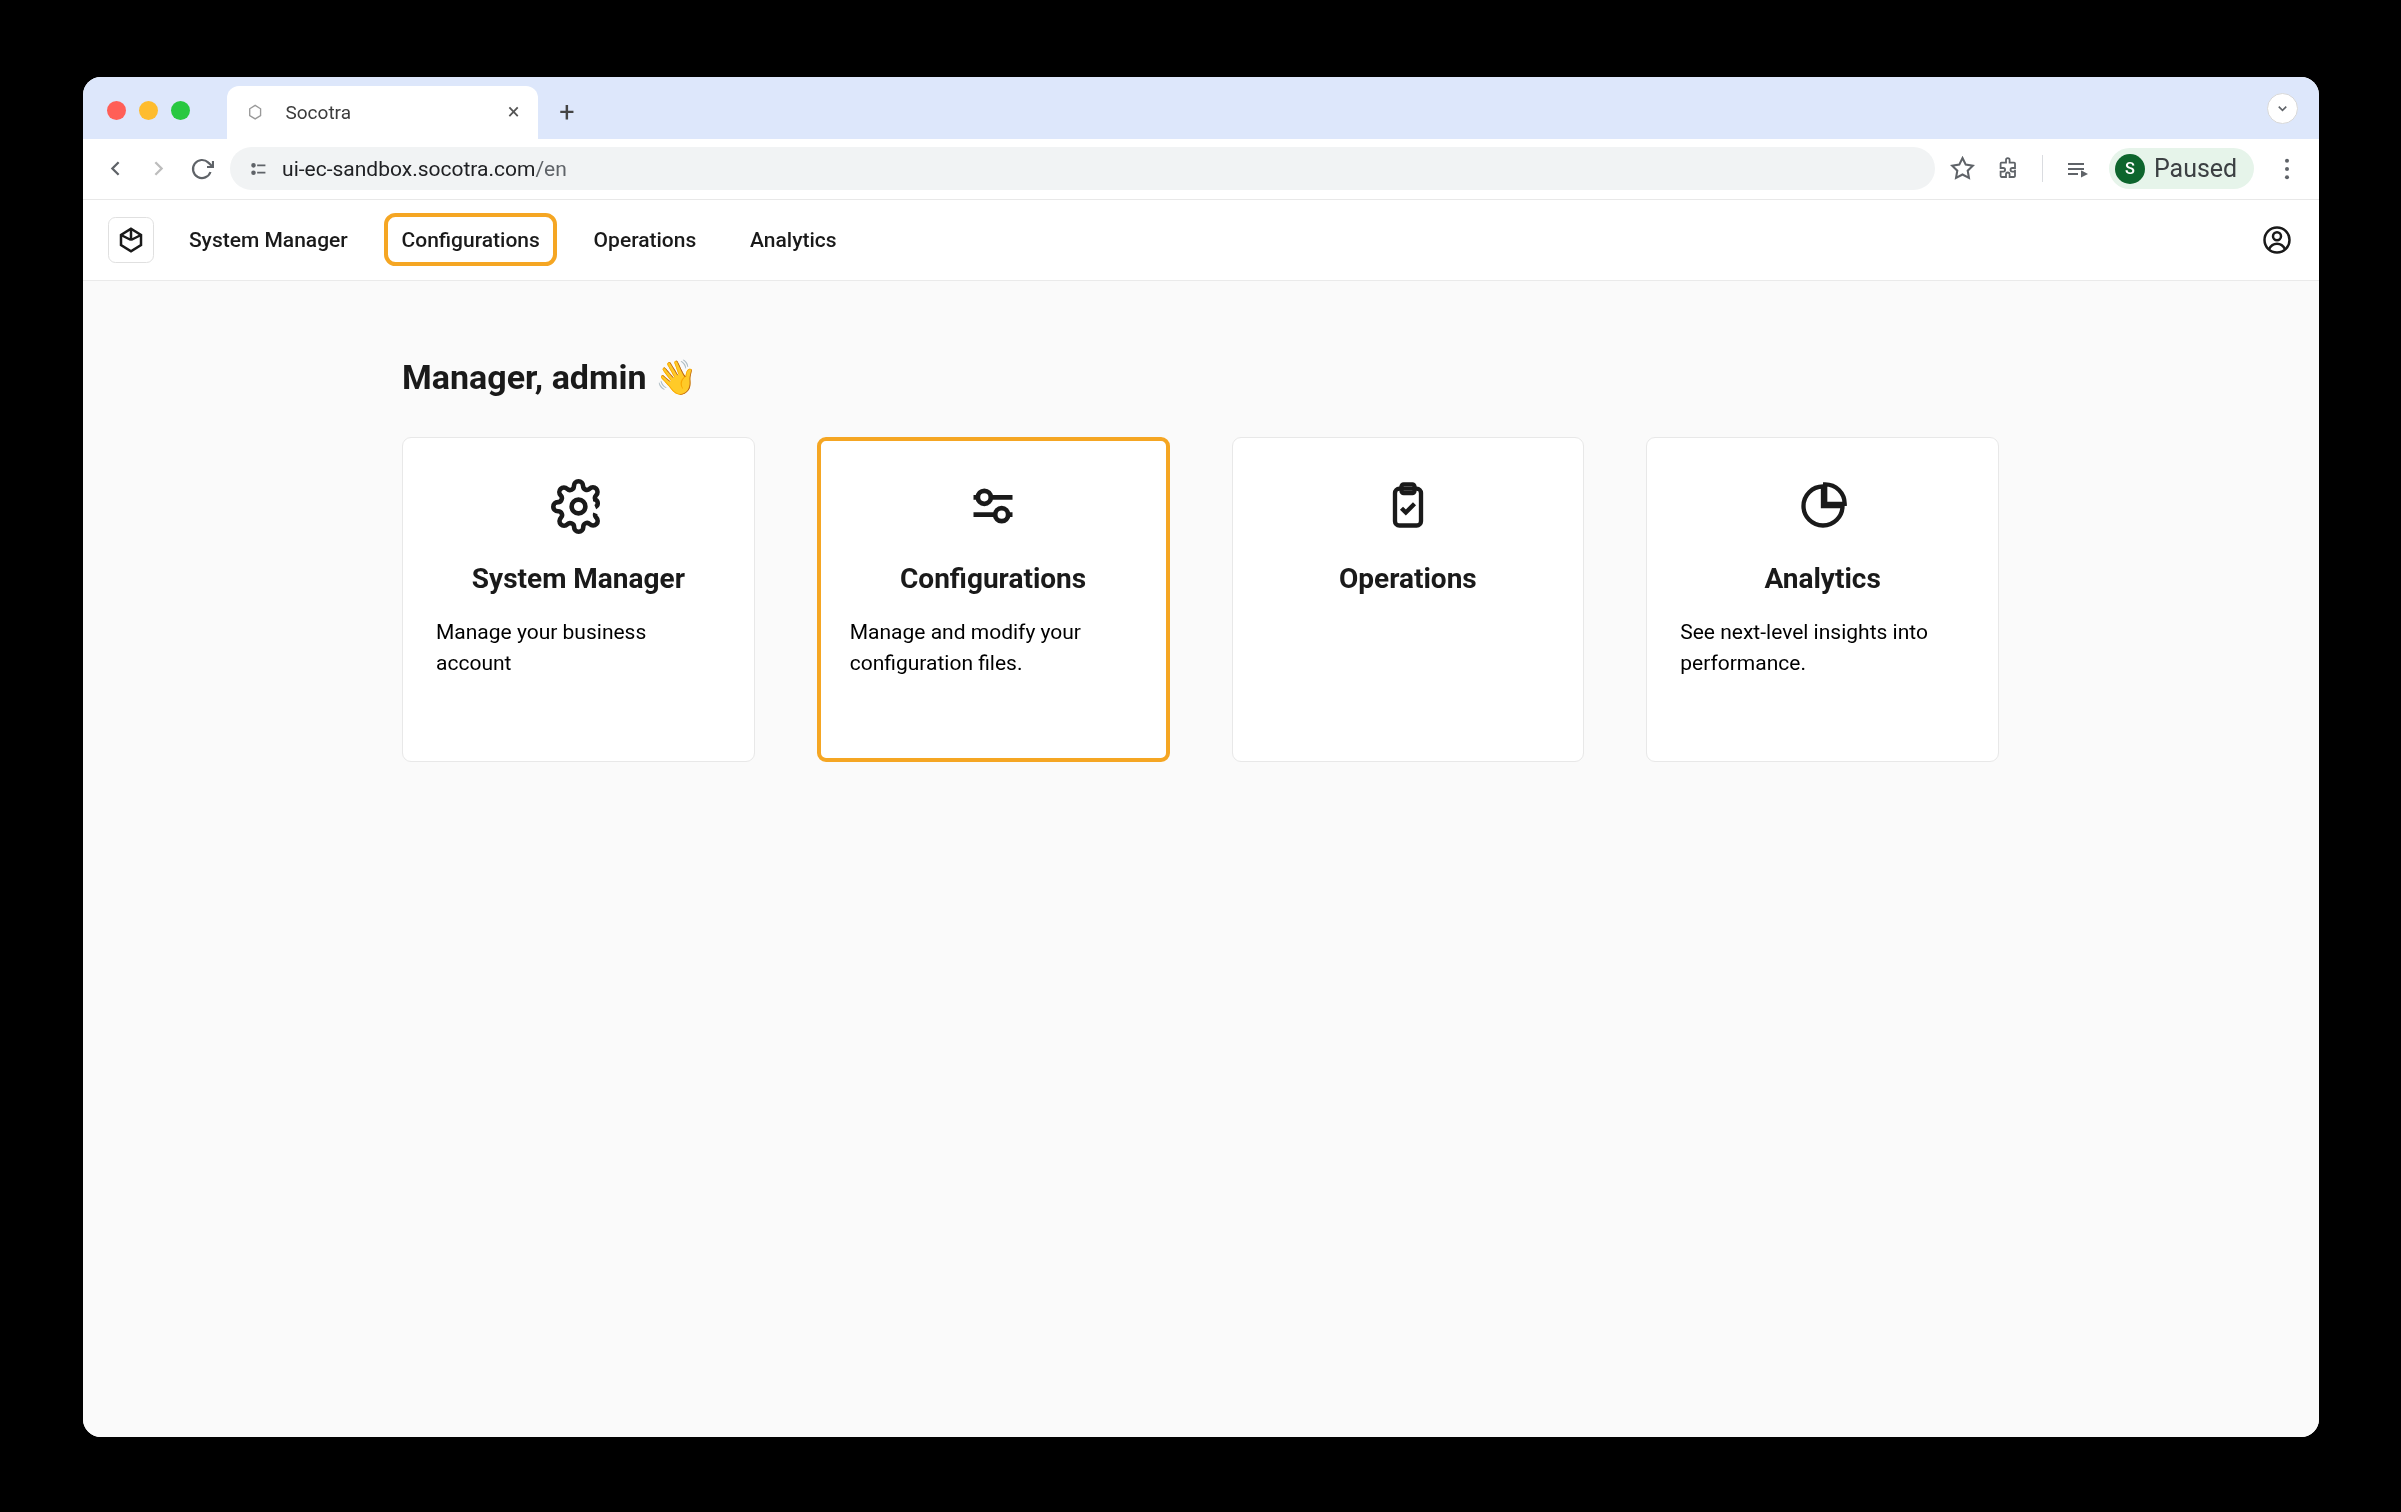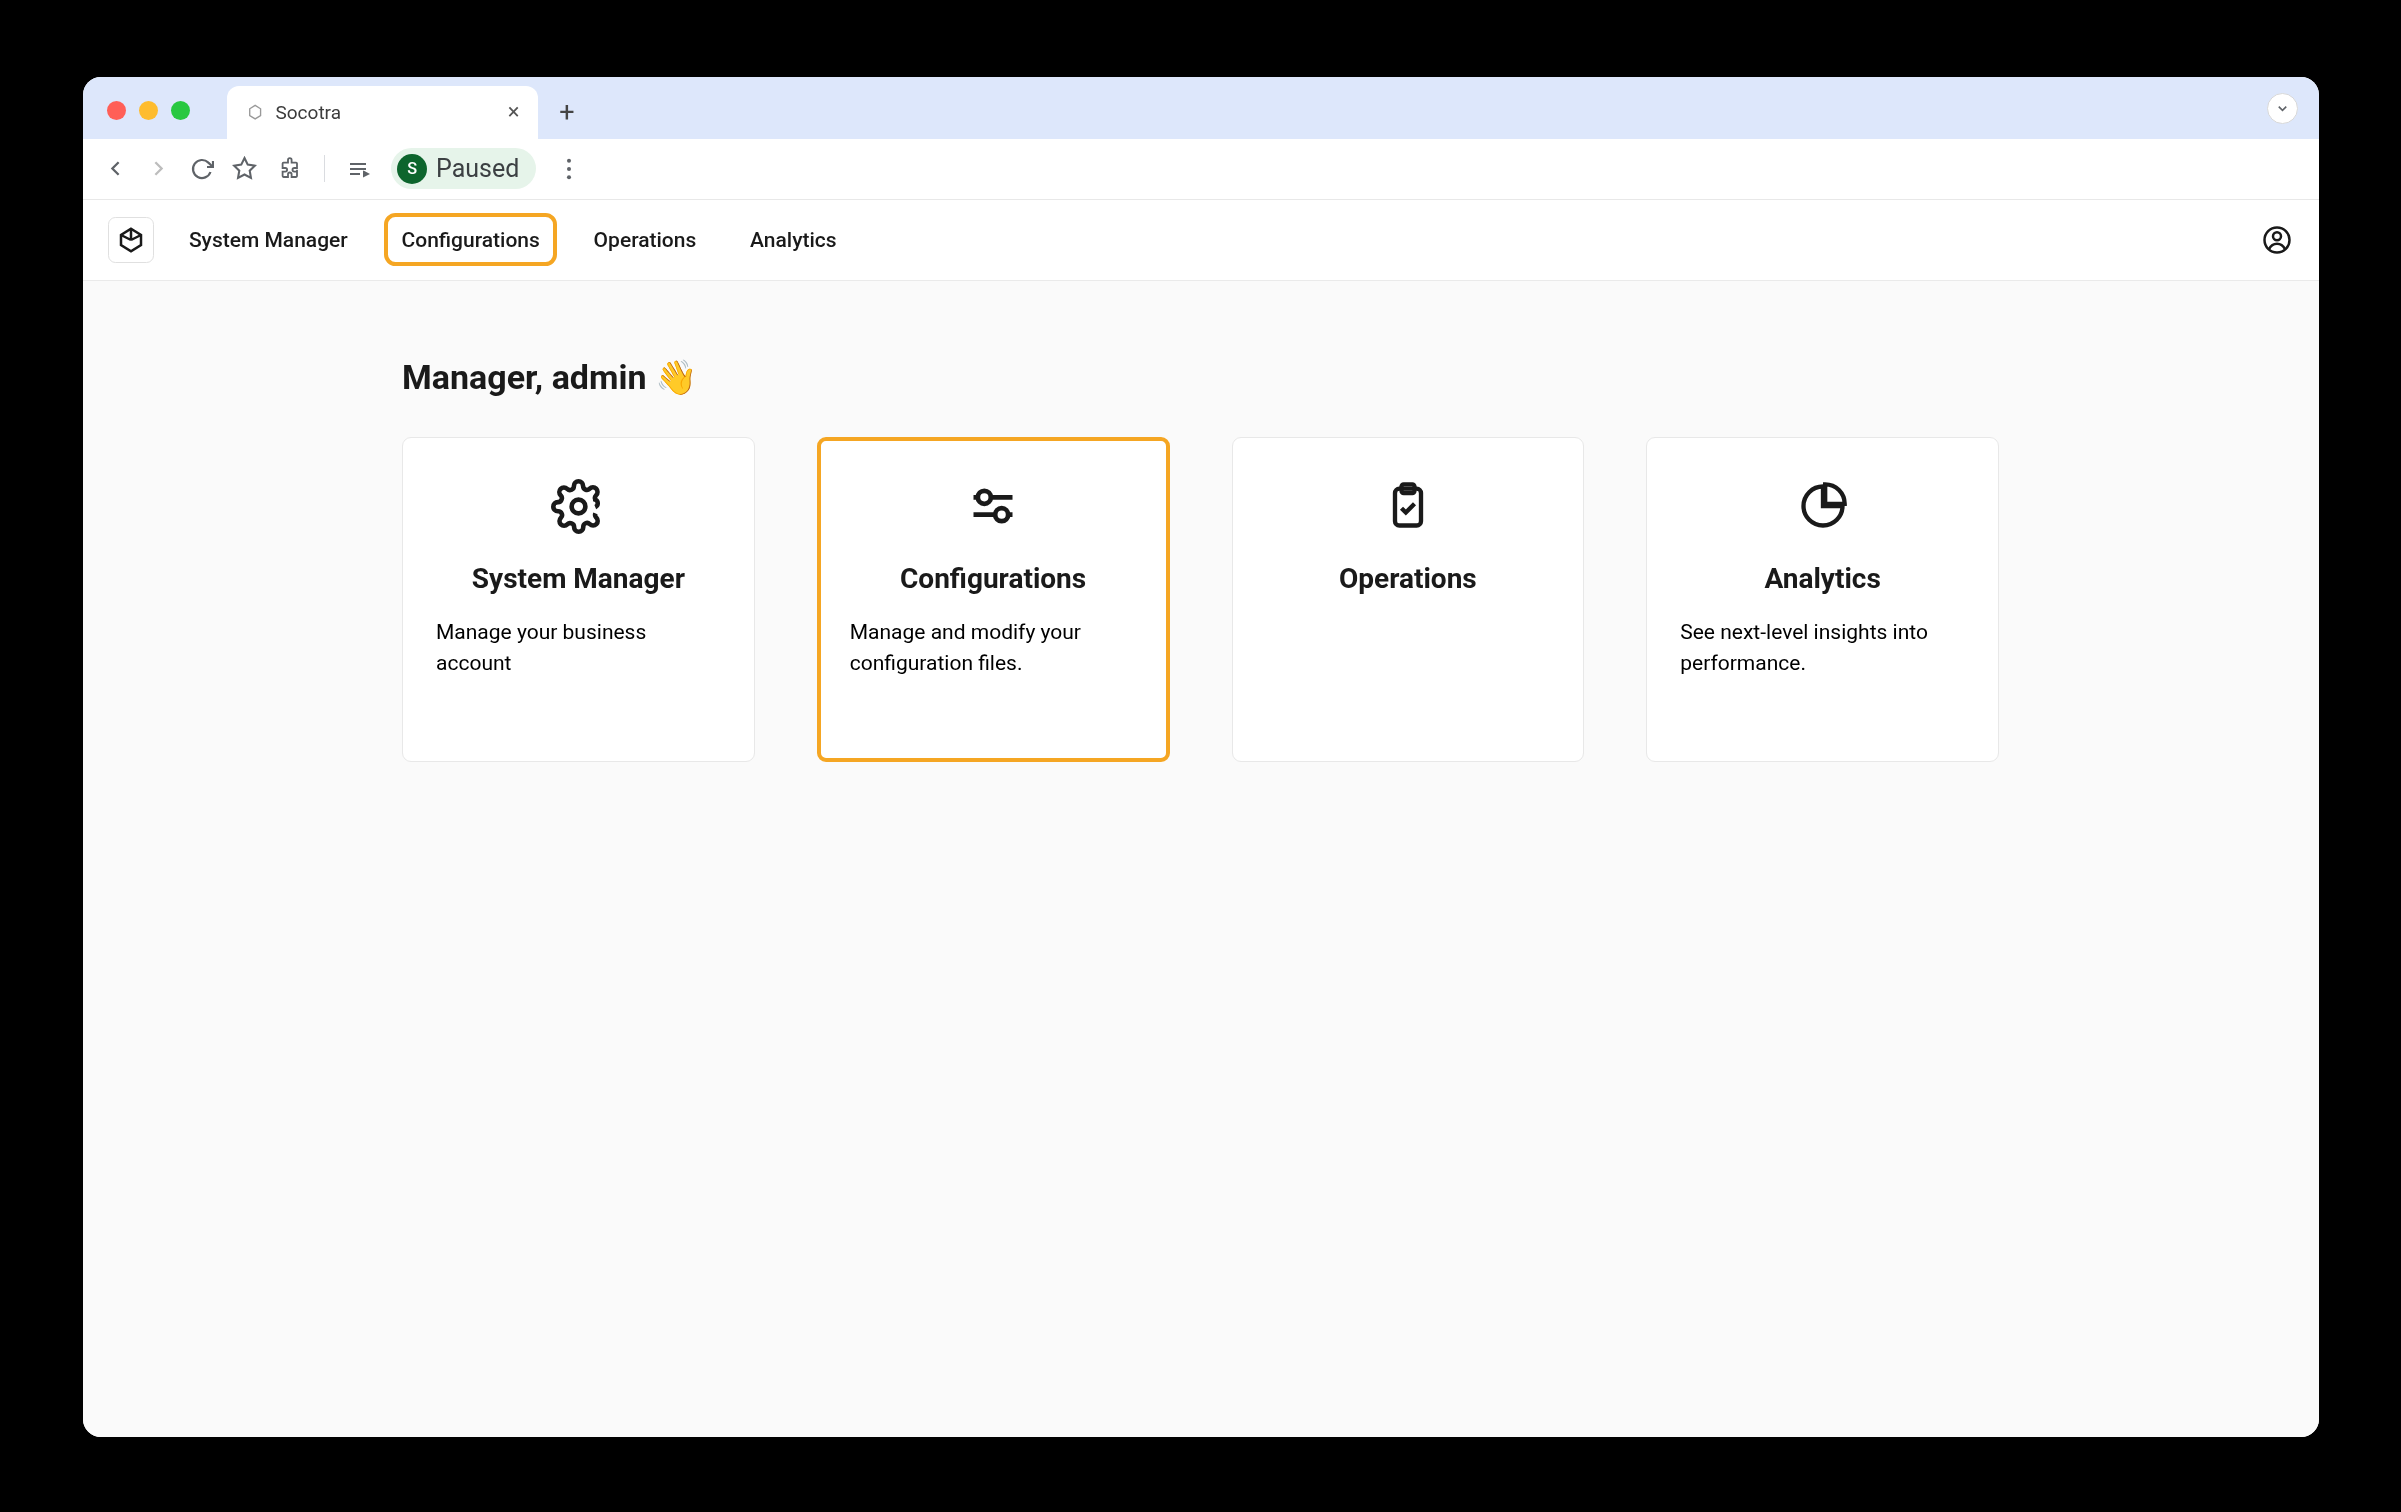--- a/index.html
+++ b/index.html
@@ -47,21 +47,21 @@
     .tl-green { background: #28c840; }
     .tab {
       margin-left: 126px;
       height: 53px;
       background: #fff;
       border-radius: 12px 12px 0 0;
       display: flex;
       align-items: center;
       padding: 0 18px;
       min-width: 311px;
-      gap: 10px;
+      gap: 20px;
       position: relative;
     }
     .tab .favicon {
       width: 21px; height: 21px;
       color: #999;
       display:flex; align-items:center; justify-content:center;
     }
     .tab-title {
       font-size: 19px;
       color: #3c3c3c;
@@ -296,20 +296,33 @@
     <div class="nav-btn disabled">
       <svg width="25" height="25" viewBox="0 0 24 24" fill="none" stroke="currentColor" stroke-width="2.2">
           <polyline points="9 18 15 12 9 6"></polyline>
         </svg>
     </div>
     <div class="nav-btn">
       <svg width="24" height="24" viewBox="0 0 24 24" fill="none" stroke="currentColor" stroke-width="2.2">
           <path d="M23 4v6h-6"></path>
           <path d="M20.49 15a9 9 0 1 1-2.12-9.36L23 10"></path>
         </svg>
+    </div>
+    <div class="url-field">
+      <span class="site-info">
+        <svg width="22" height="22" viewBox="0 0 24 24" fill="none" stroke="currentColor" stroke-width="2">
+            <circle cx="6" cy="8" r="1.5" fill="currentColor"></circle>
+            <line x1="10" y1="8" x2="19" y2="8"></line>
+            <circle cx="6" cy="16" r="1.5" fill="currentColor"></circle>
+            <line x1="10" y1="16" x2="19" y2="16"></line>
+          </svg>
+      </span>
+      <span class="url-text">
+        <span>ui-ec-sandbox.socotra.com</span><span class="path">/en</span>
+      </span>
     </div>
     <div class="addr-right">
       <div class="icon-btn">
         <svg width="25" height="25" viewBox="0 0 24 24" fill="none" stroke="currentColor" stroke-width="2">
             <polygon points="12 2 15.09 8.26 22 9.27 17 14.14 18.18 21.02 12 17.77 5.82 21.02 7 14.14 2 9.27 8.91 8.26 12 2"></polygon>
           </svg>
       </div>
       <div class="icon-btn">
         <svg width="24" height="24" viewBox="0 0 24 24" fill="none" stroke="currentColor" stroke-width="2">
             <path d="M20 12v7a1 1 0 0 1-1 1h-5v-3a2 2 0 0 0-4 0v3H5a1 1 0 0 1-1-1v-5h3a2 2 0 0 0 0-4H4V5a1 1 0 0 1 1-1h5V1a2 2 0 0 1 4 0v3h5a1 1 0 0 1 1 1v5h-3a2 2 0 0 0 0 4h3z" transform="translate(0,2) scale(0.9)"></path>

